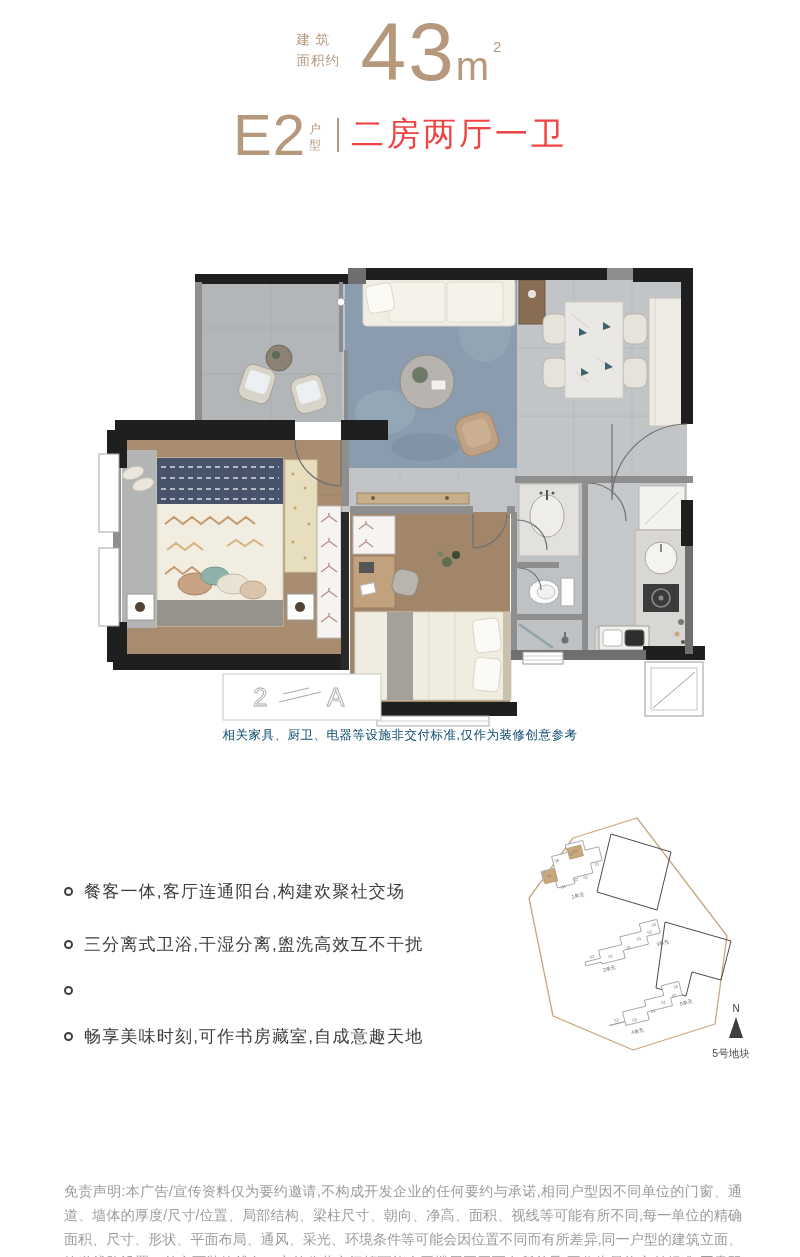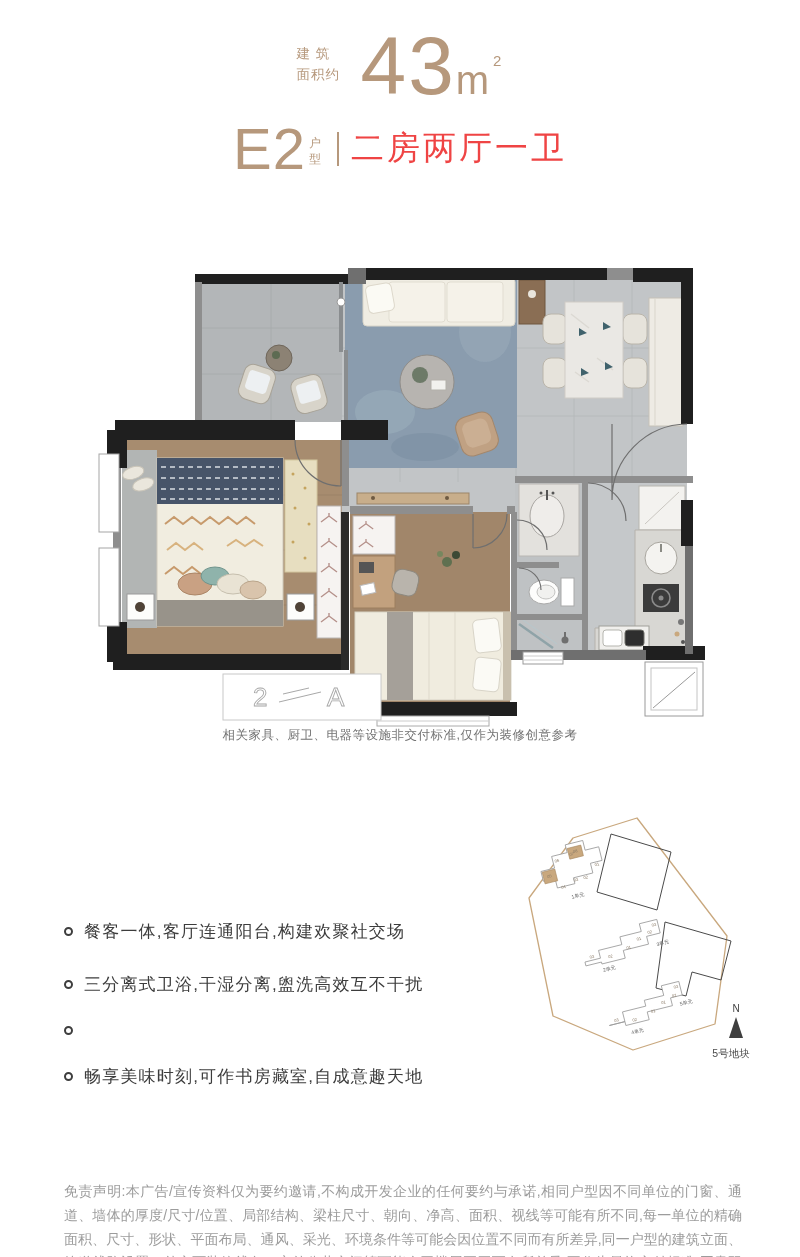--- a/index.html
+++ b/index.html
@@ -1,43 +1,43 @@
 <!DOCTYPE html>
 <html><head>
 <meta charset="utf-8">
 <style>
   * { margin:0; padding:0; box-sizing:border-box; }
   html,body { background:#fff; }
   body { font-family:"Liberation Sans", sans-serif; }
   .page { position:relative; width:800px; height:1257px; background:#fff; overflow:hidden; margin:0 auto; }
 
   
-  .header { position:absolute; top:32px; left:0; width:100%; text-align:center; }
+  .header { position:absolute; top:18px; left:0; width:100%; text-align:center; }
   .area-row { display:flex; justify-content:center; align-items:flex-end; }
   .area-label { display:flex; flex-direction:column; justify-content:flex-end; margin-right:14px; padding-bottom:13px; }
   .area-label span { display:flex; justify-content:space-between; width:50px; font-size:13.5px; line-height:1.55; color:#b6987c; letter-spacing:1px; }
   .area-value { font-size:82px; line-height:0.82; color:#b6987c; font-weight:200; letter-spacing:2px; }
   .area-unit { font-size:40px; color:#b6987c; font-weight:200; }
   .area-sup { font-size:15px; color:#b6987c; vertical-align:28px; margin-left:2px; }
   .title-row { display:flex; justify-content:center; align-items:center; margin-top:16px; }
   .unit-code { font-size:58px; color:#b6987c; font-weight:300; letter-spacing:1px; }
   .unit-type { display:flex; flex-direction:column; margin:6px 4px 0 3px; }
   .unit-type span { font-size:12px; line-height:1.3; color:#b6987c; }
   .title-divider { width:2px; height:34px; background:#b6987c; margin:0 12px; }
   .layout-name { font-size:33px; color:#ef4444; letter-spacing:3px; font-weight:400; }
 
   
   .floorplan { position:absolute; left:95px; top:262px; width:610px; height:470px; }
   .floorplan svg { width:100%; height:100%; display:block; }
 
   
-  .plan-caption { position:absolute; top:727px; left:0; width:100%; text-align:center; font-size:12.5px; color:#737373; letter-spacing:0.5px; }
-
-  
-  .features { position:absolute; left:64px; top:920px; list-style:none; width:400px; }
+  .plan-caption { position:absolute; top:727px; left:0; width:100%; text-align:center; font-size:12.5px; color:#0c4a6e; letter-spacing:0.5px; }
+
+  
+  .features { position:absolute; left:64px; top:880px; list-style:none; width:400px; }
   .features li { display:flex; align-items:center; margin-bottom:30px; }
   .bullet-ring { flex:0 0 auto; width:9px; height:9px; border:2px solid #3e3e3e; border-radius:50%; margin-right:11px; }
   .feature-text { font-size:17px; color:#3c3c3c; letter-spacing:1.2px; font-weight:500; }
 
   
   .siteplan { position:absolute; left:515px; top:810px; width:235px; height:252px; }
   .siteplan svg { width:100%; height:100%; display:block; }
 
   
   .disclaimer { position:absolute; left:64px; top:1180px; width:678px; font-size:14px; line-height:1.7; color:#9c9c9c; text-align:justify; }

